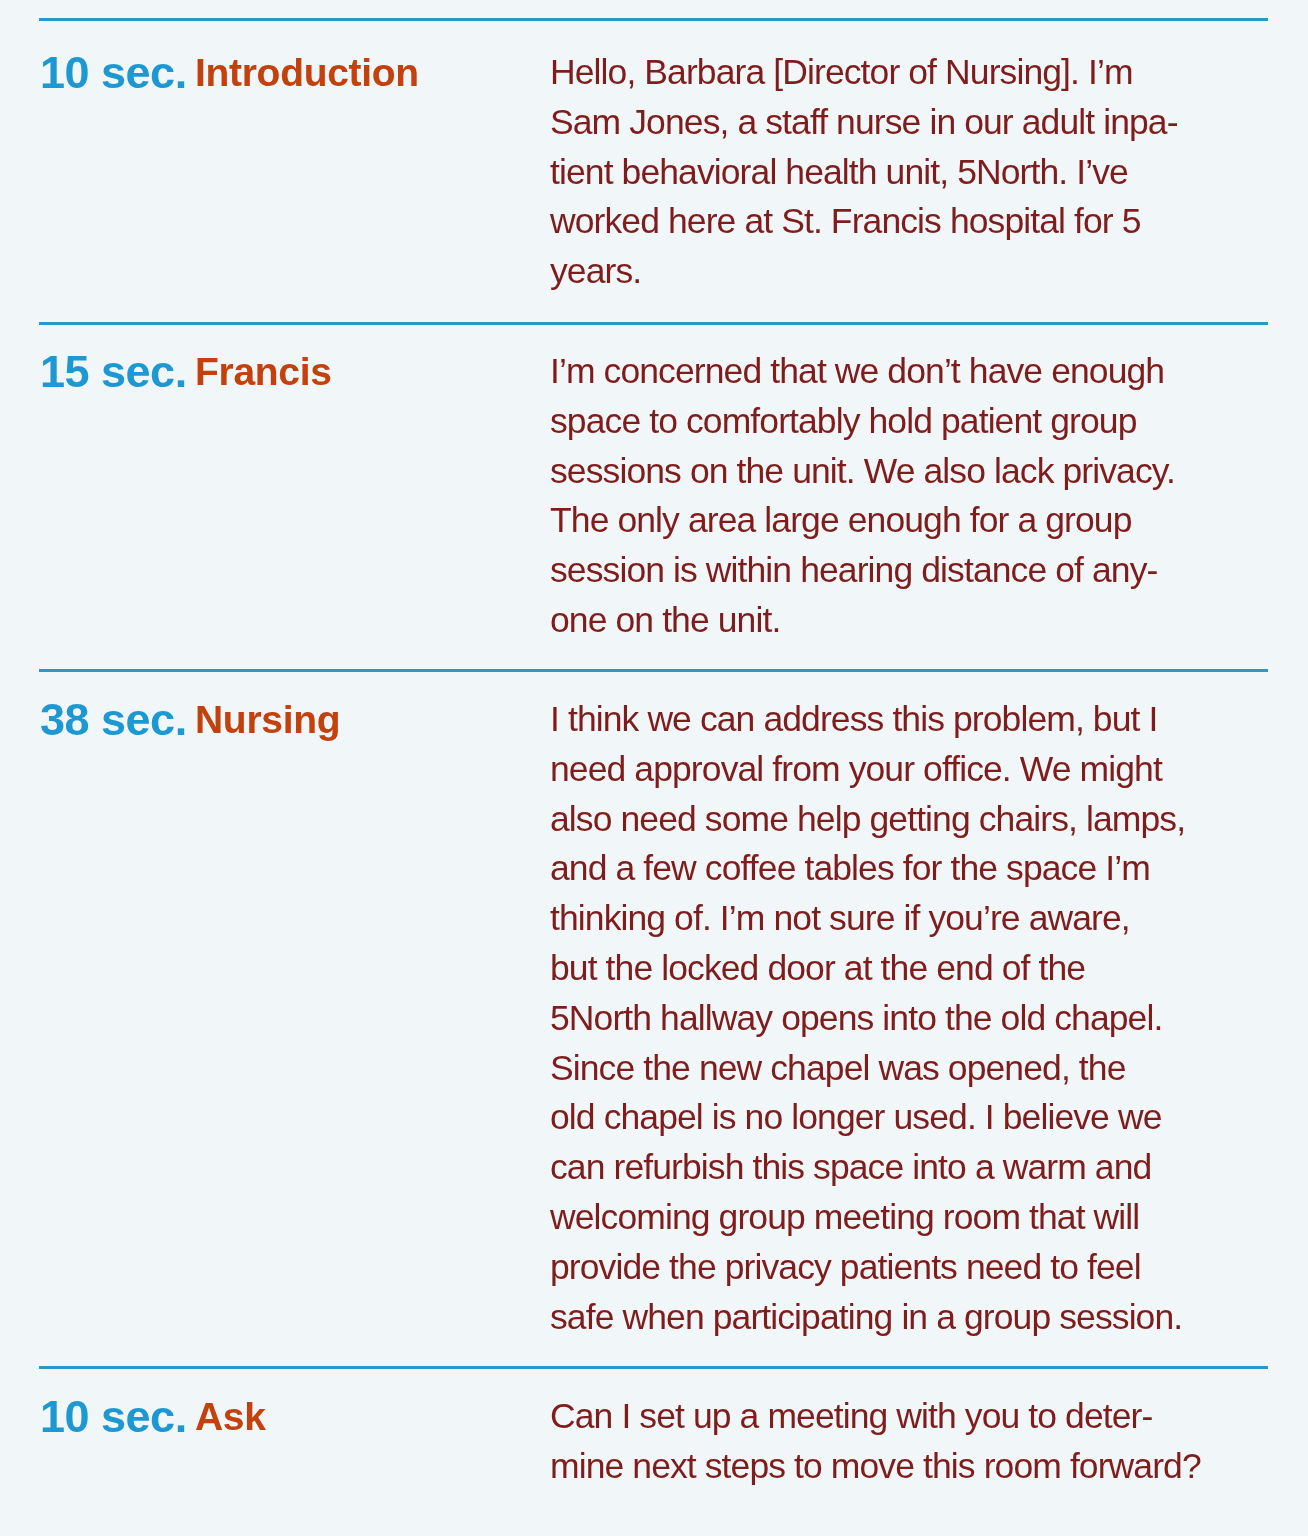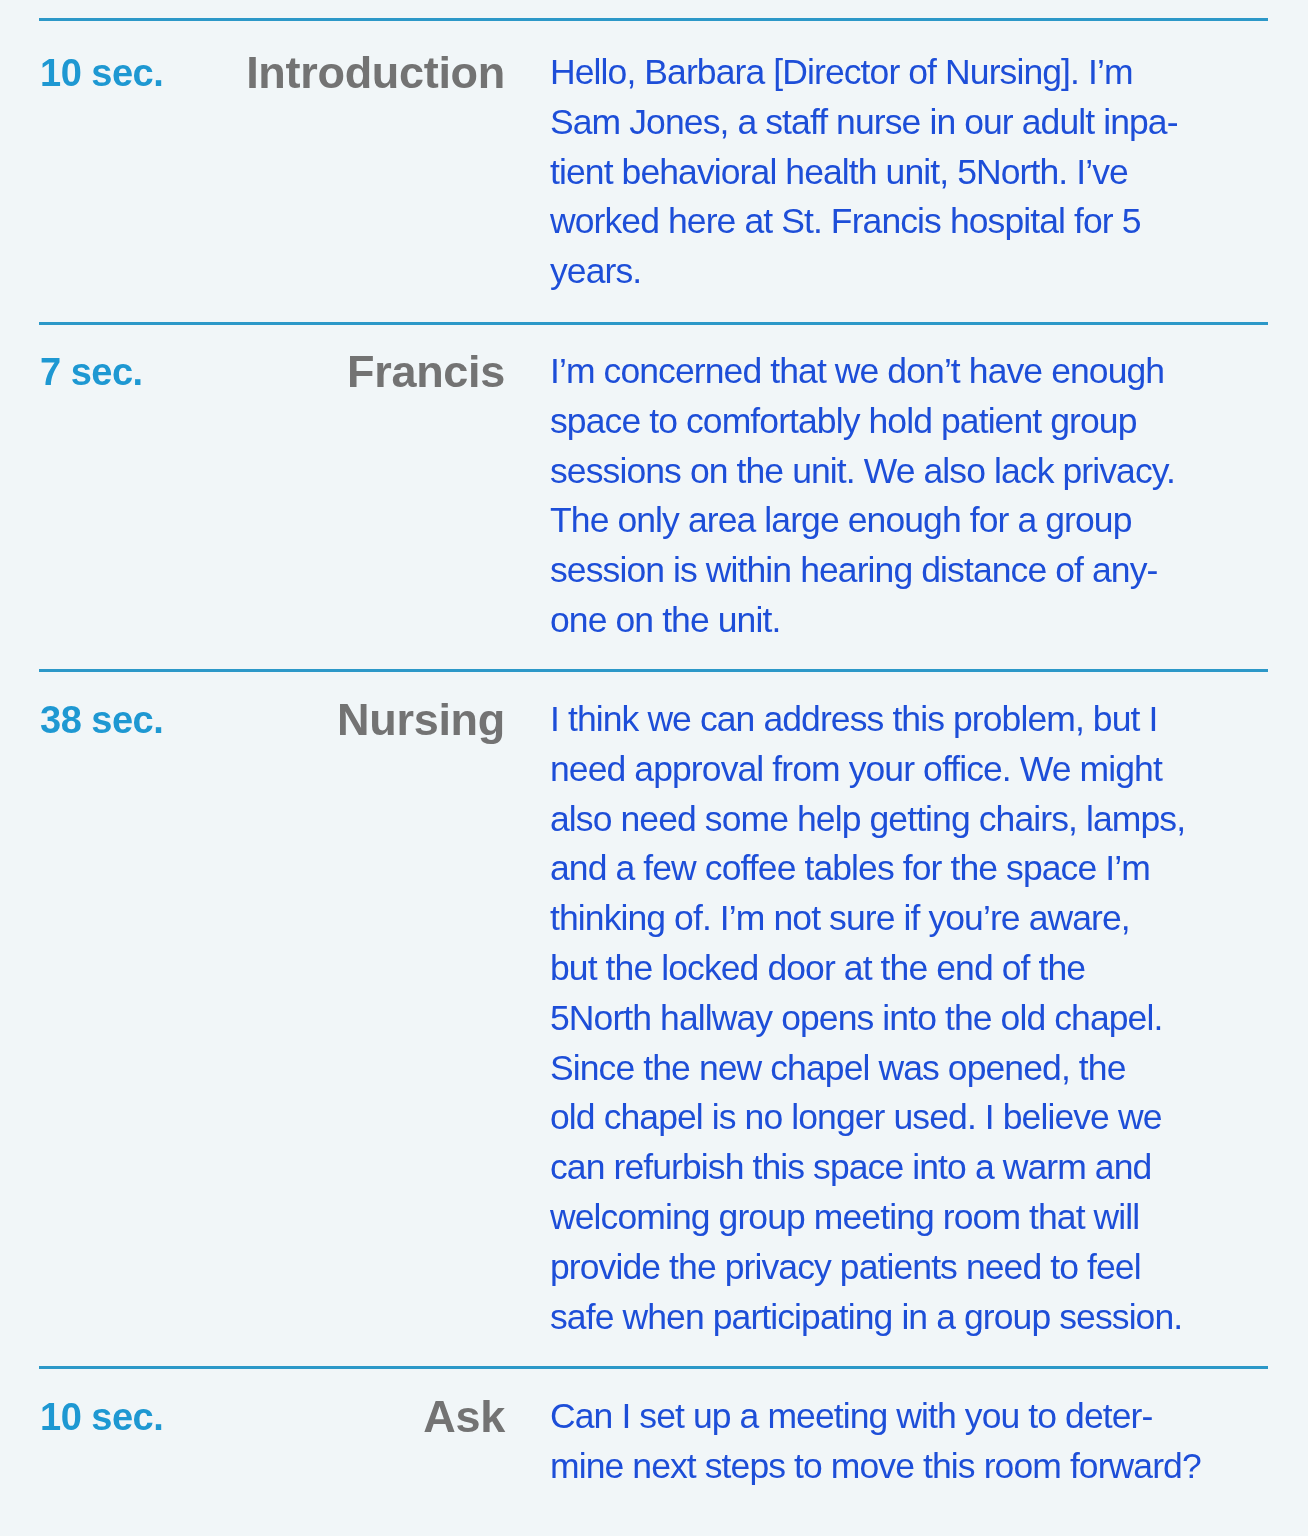--- a/index.html
+++ b/index.html
@@ -3,30 +3,30 @@
 <meta charset="utf-8">
 <style>
   html, body { margin:0; padding:0; }
   body {
     width:1308px; height:1536px; background:#f1f6f8; position:relative; overflow:hidden;
     font-family:"Liberation Sans", sans-serif;
   }
   .rule { position:absolute; left:39px; width:1229px; height:3px; background:#2c98c8; }
   .row { position:absolute; left:0; width:1308px; }
   .time {
-    position:absolute; left:40px; top:0; font-weight:bold; font-size:38px; color:#1e98d2;
+    position:absolute; left:40px; top:0; font-weight:bold; font-size:45px; color:#1e98d2;
     letter-spacing:-0.5px; line-height:50px;
   }
   .label {
-    position:absolute; left:195px; width:310px; top:0; text-align:right; font-weight:bold;
-    font-size:45px; color:#737373; line-height:50px; letter-spacing:-0.3px;
+    position:absolute; left:195px; width:310px; top:0; text-align:left; font-weight:bold;
+    font-size:39px; color:#c2410c; line-height:50px; letter-spacing:-0.3px;
   }
   .text {
     position:absolute; left:550px; width:730px; top:0; font-size:35.5px; line-height:49.8px;
-    color:#1d4ed8; letter-spacing:-0.9px; white-space:pre-line;
+    color:#7f1d1d; letter-spacing:-0.9px; white-space:pre-line;
   }
 </style>
 </head>
 <body>
 
 <div>
   <div class="rule" style="top:18px;"></div>
 
   <div class="row" style="top:48px;">
     <div class="time">10 sec.</div>
@@ -34,21 +34,21 @@
     <div class="text">Hello, Barbara [Director of Nursing]. I’m
 Sam Jones, a staff nurse in our adult inpa-
 tient behavioral health unit, 5North. I’ve
 worked here at St. Francis hospital for 5
 years.</div>
   </div>
 
   <div class="rule" style="top:322px;"></div>
 
   <div class="row" style="top:347px;">
-    <div class="time">7 sec.</div>
+    <div class="time">15 sec.</div>
     <div class="label">Francis</div>
     <div class="text">I’m concerned that we don’t have enough
 space to comfortably hold patient group
 sessions on the unit. We also lack privacy.
 The only area large enough for a group
 session is within hearing distance of any-
 one on the unit.</div>
   </div>
 
   <div class="rule" style="top:669px;"></div>

